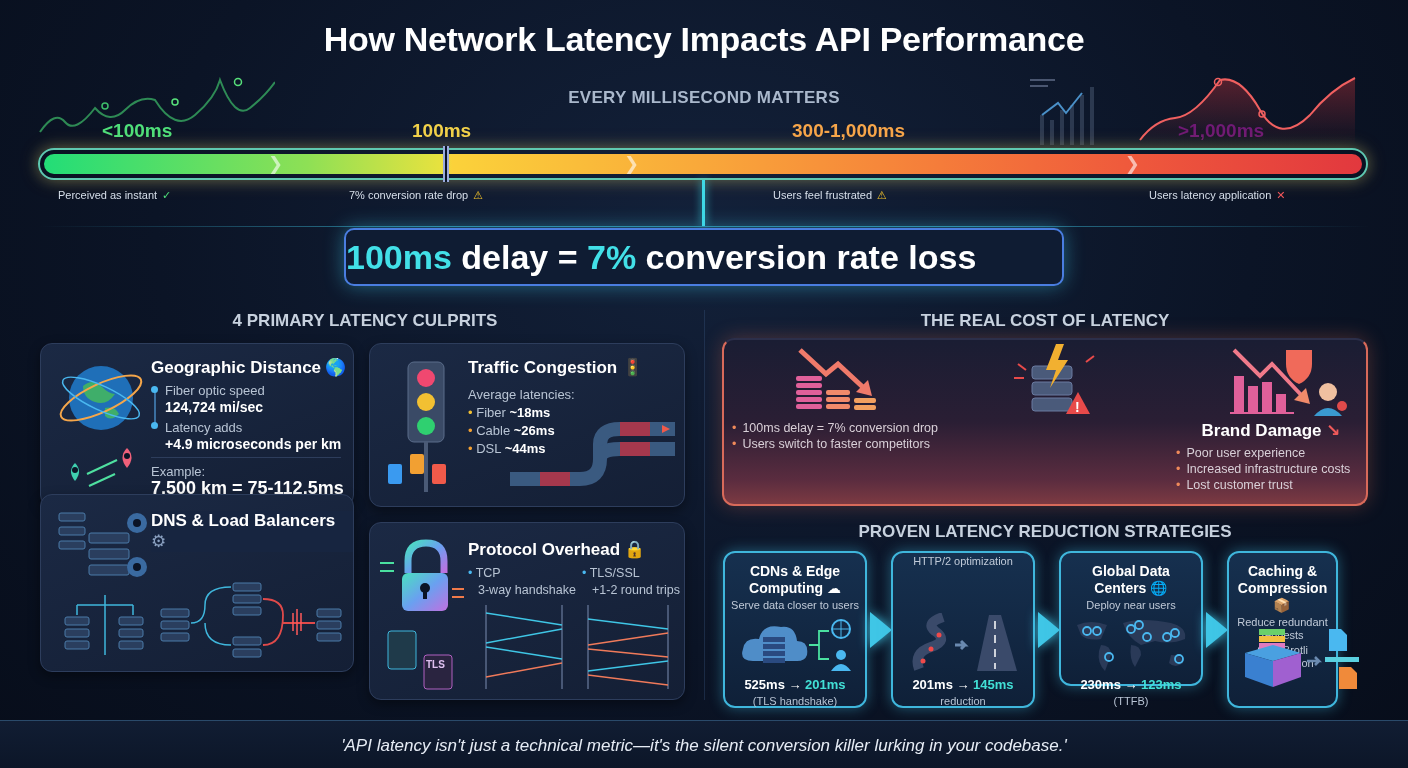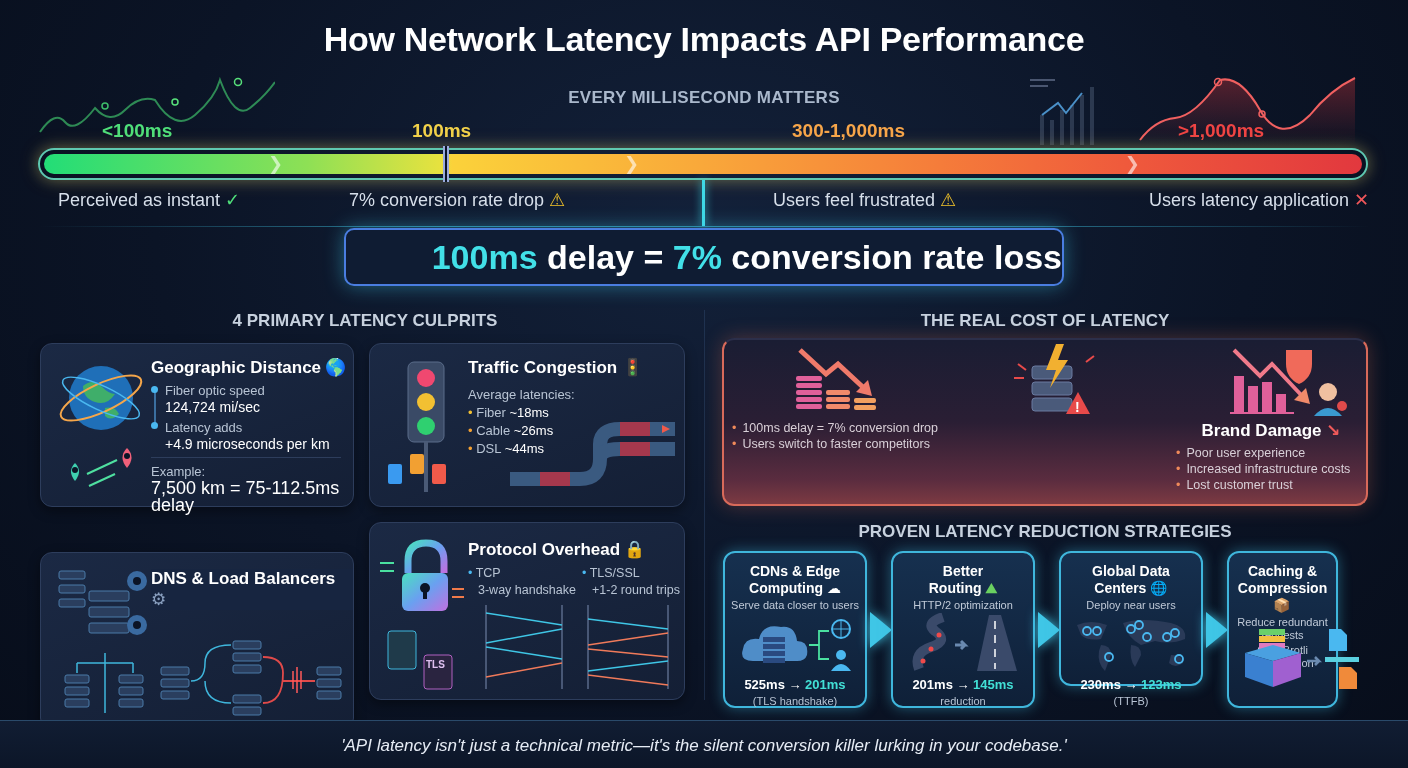--- a/index.html
+++ b/index.html
@@ -7,32 +7,32 @@
 body{background:radial-gradient(ellipse at 50% 30%,#13213a 0%,#0b1426 55%,#070d1a 100%);font-family:"Liberation Sans","DejaVu Sans",sans-serif;color:#e8eef8;position:relative}
 .abs{position:absolute}
 .title{left:0;top:20px;width:1408px;text-align:center;font-size:34px;font-weight:700;color:#fff;letter-spacing:-0.3px}
 .subtitle{left:0;top:88px;width:1408px;text-align:center;font-size:17px;font-weight:700;color:#aab8cc;letter-spacing:0.3px}
 .spark{pointer-events:none}
 .range-label{top:120px;font-size:19px;font-weight:700}
 .bar-wrap{left:38px;top:148px;width:1330px;height:32px;border-radius:16px;border:2px solid #5fc8b0;padding:4px;box-shadow:0 0 18px rgba(255,140,60,0.35),0 0 14px rgba(70,230,150,0.25)}
 .bar{width:100%;height:100%;border-radius:12px;background:linear-gradient(90deg,#22dd77 0%,#8ee055 20%,#e6e23f 30%,#fbd23a 31%,#f9a83a 50%,#f57c3a 68%,#ef5a3c 82%,#e2383e 100%);position:relative}
 .bar .divider{position:absolute;left:30.3%;top:-8px;width:6px;height:36px;background:#0b1426;border-left:2px solid #9ad;border-right:2px solid #9ad}
 .bar .chev{position:absolute;top:1px;font-size:18px;color:rgba(255,255,255,0.6);line-height:18px}
-.effect{top:189px;font-size:18px;color:#d7dfea}
+.effect{top:189px;font-size:11px;color:#d7dfea}
 .effect .ic{margin-left:5px;font-weight:700}
 .connector{left:702px;top:180px;width:3px;height:46px;background:#3fd9e6;box-shadow:0 0 8px #3fd9e6}
 .hline{left:40px;top:226px;width:1330px;height:1px;background:linear-gradient(90deg,transparent,#2a7f99 30%,#2a7f99 70%,transparent)}
-.banner{left:344px;top:228px;width:720px;height:58px;border-radius:10px;border:2px solid #4a7de0;background:#0f1c33;box-shadow:0 0 20px rgba(63,200,230,0.45);text-align:right;font-size:34px;font-weight:700;line-height:54px;color:#fff}
+.banner{left:344px;top:228px;width:720px;height:58px;border-radius:10px;border:2px solid #4a7de0;background:#0f1c33;box-shadow:0 0 20px rgba(63,200,230,0.45);text-align:left;font-size:34px;font-weight:700;line-height:54px;color:#fff}
 .banner .hl{color:#42e0e8}
 .section-h{font-size:17px;font-weight:700;color:#c7d1de;text-align:center}
 .vdiv{left:704px;top:310px;width:1px;height:390px;background:linear-gradient(180deg,#1f3250,#1a2a44)}
 .card{border-radius:12px;background:linear-gradient(160deg,#1b2944,#141f35);border:1px solid #2d3d5c;box-shadow:0 4px 12px rgba(0,0,0,0.4)}
 .card h3{font-size:17px;font-weight:700;color:#fff}
 .small{font-size:13px;color:#b8c4d4;line-height:17px}
-.bold{font-weight:400;color:#fff}
+.bold{font-weight:700;color:#fff}
 .dot-list li{list-style:none;font-size:12.5px;color:#c0cad8;line-height:16px}
 .dot-list li::before{content:"•";margin-right:6px}
 .cost-panel{left:722px;top:338px;width:646px;height:168px;border-radius:12px;background:linear-gradient(180deg,#1a1d33 0%,#2a1e34 50%,#5a2c3f 85%,#7c3a42 100%);border:2px solid #d86a5a;border-top-color:#2c2f4a;box-shadow:0 0 20px rgba(230,110,80,0.3)}
 .cost-col{position:absolute;top:80px;text-align:left}
 .cost-col h4{font-size:17px;font-weight:700;color:#fff;text-align:center;margin-bottom:4px}
 .cost-col li{list-style:none;font-size:12.5px;color:#d9d0d8;line-height:16px}
 .cost-col li::before{content:"•";color:#f08a5a;margin-right:6px}
 .strat{border-radius:12px;border:2px solid #3fb6dc;background:linear-gradient(180deg,#16304f,#0f2038);box-shadow:0 0 14px rgba(63,182,220,0.45);text-align:center}
 .strat h4{font-size:14px;font-weight:700;color:#fff;line-height:17px;margin-top:10px}
 .strat .sub{font-size:11px;color:#c0cad8;line-height:13px;margin-top:2px}
@@ -80,21 +80,21 @@
   <path d="M10 70 Q25 50 45 48 T90 10 Q110 5 130 40 T180 45 Q200 20 225 8" fill="none" stroke="#f06060" stroke-width="2"></path>
   <circle cx="88" cy="12" r="3.5" fill="none" stroke="#f06060" stroke-width="1.5"></circle>
   <circle cx="132" cy="44" r="3" fill="none" stroke="#f06060" stroke-width="1.5"></circle>
 </svg>
 
 <div class="abs subtitle">EVERY MILLISECOND MATTERS</div>
 
 <div class="abs range-label" style="left:102px;color:#4fe07a">&lt;100ms</div>
 <div class="abs range-label" style="left:412px;color:#f2d24a">100ms</div>
 <div class="abs range-label" style="left:792px;color:#f7a64a">300-1,000ms</div>
-<div class="abs range-label" style="left:1178px;color:#ef4444">&gt;1,000ms</div>
+<div class="abs range-label" style="left:1178px;color:#701a75">&gt;1,000ms</div>
 
 <div class="abs bar-wrap">
   <div class="bar">
     <div class="divider"></div>
     <span class="chev" style="left:17%">❯</span>
     <span class="chev" style="left:44%">❯</span>
     <span class="chev" style="left:82%">❯</span>
   </div>
 </div>
 
@@ -156,21 +156,21 @@
     <rect x="120" y="28" width="30" height="14" fill="#c03040" opacity="0.8"></rect>
     <path d="M170 15 l-8 -4 v8z" fill="#f05a4a"></path>
   </svg>
   <h3 class="abs" style="left:98px;top:13px"><span>Traffic Congestion</span> <span>🚦</span></h3>
   <div class="abs small" style="left:98px;top:42px">Average latencies:</div>
   <div class="abs small" style="left:98px;top:60px"><span style="color:#f2c032">•</span> <span>Fiber</span> <span class="bold">~18ms</span></div>
   <div class="abs small" style="left:98px;top:78px"><span style="color:#f2a032">•</span> <span>Cable</span> <span class="bold">~26ms</span></div>
   <div class="abs small" style="left:98px;top:96px"><span style="color:#f2a032">•</span> <span>DSL</span> <span class="bold">~44ms</span></div>
 </div>
 
-<div class="abs card" style="left:40px;top:552px;width:314px;height:178px">
+<div class="abs card" style="left:40px;top:494px;width:314px;height:178px">
   <svg class="abs" style="left:14px;top:10px" width="290" height="160" viewBox="0 0 290 160">
     <g fill="#2a3e5e" stroke="#4a7aa8" stroke-width="1">
       <rect x="4" y="8" width="26" height="8" rx="2"></rect>
         <rect x="4" y="22" width="26" height="8" rx="2"></rect>
         <rect x="4" y="36" width="26" height="8" rx="2"></rect>
       <rect x="34" y="28" width="40" height="10" rx="2"></rect>
         <rect x="34" y="44" width="40" height="10" rx="2"></rect>
         <rect x="34" y="60" width="40" height="10" rx="2"></rect>
       <rect x="10" y="112" width="24" height="8" rx="2"></rect>
         <rect x="10" y="124" width="24" height="8" rx="2"></rect>
@@ -334,21 +334,20 @@
       <line x1="102" y1="5" x2="102" y2="23" stroke="#4ab8f0"></line>
     <circle cx="102" cy="40" r="5" fill="#4ab8f0"></circle>
       <path d="M92 56 q10 -14 20 0z" fill="#4ab8f0"></path>
   </svg>
   <div class="metric"><span>525ms</span> → <span class="to">201ms</span></div>
   <div class="note">(TLS handshake)</div>
 </div>
 <div class="abs arrow" style="left:870px;top:612px"></div>
 
 <div class="abs strat" style="left:891px;top:551px;width:144px;height:157px">
-  <h4><span>Better</span><br><span>Routing</span> <span style="color:#6ad060">⛰</span></h4>
   <div class="sub">HTTP/2 optimization</div>
   <svg class="abs" style="left:16px;top:60px" width="112" height="60" viewBox="0 0 112 60">
     <path d="M10 56 Q4 40 22 34 Q40 28 26 18 Q16 10 34 4" fill="none" stroke="#3a4a6a" stroke-width="10"></path>
     <g fill="#f04a4a">
         <circle cx="14" cy="48" r="2.5"></circle>
         <circle cx="22" cy="36" r="2.5"></circle>
         <circle cx="30" cy="22" r="2.5"></circle>
       </g>
     <path d="M46 32 h10 l-4 -4 M56 32 l-4 4" stroke="#6a8ab0" stroke-width="3" fill="none"></path>
     <path d="M68 58 L80 2 H92 L108 58Z" fill="#3a4a6a"></path>

